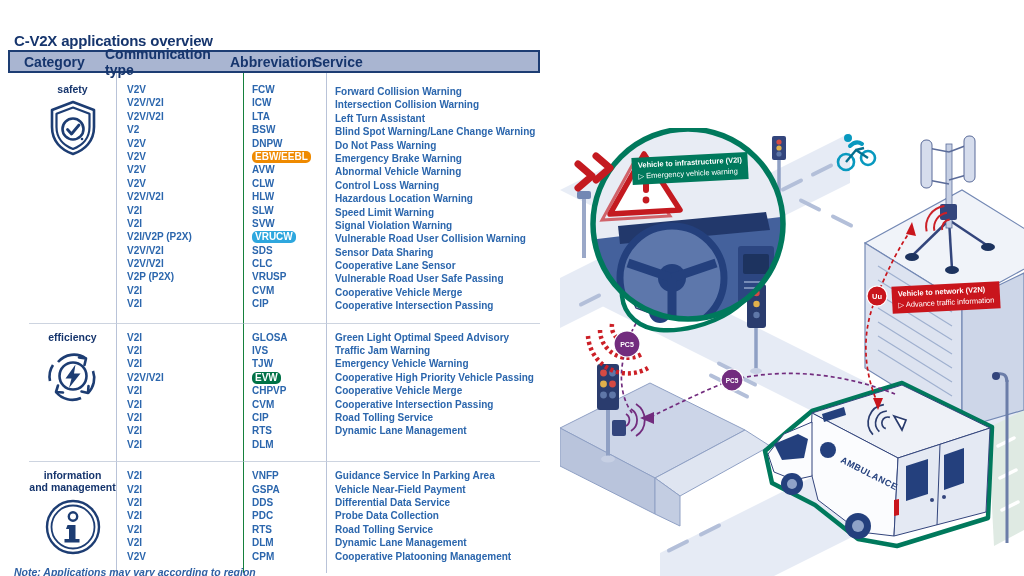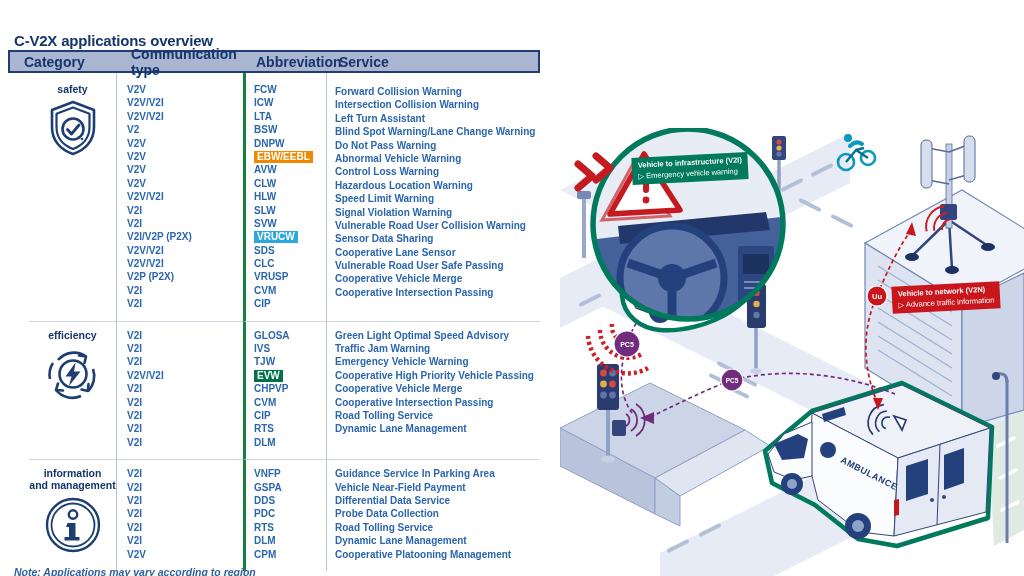--- a/index.html
+++ b/index.html
@@ -15,37 +15,37 @@
     position:absolute;left:14px;top:8px;
     font-size:15px;font-weight:bold;color:#16356d;letter-spacing:-0.2px;margin-top:24px;
   }
   .table-header{
     position:absolute;left:8px;top:50px;width:528px;height:19px;
     background:#a9b5d1;border:2px solid #1d3d73;
     display:flex;align-items:center;
   }
   .table-header .hc{font-size:14px;font-weight:bold;color:#16356d;}
   .hc.c1{width:87px;padding-left:14px;box-sizing:border-box;}
-  .hc.c2{width:127px;padding-left:8px;box-sizing:border-box;margin-left:26px;}
+  .hc.c2{width:127px;padding-left:8px;box-sizing:border-box;}
   .hc.c3{width:83px;padding-left:6px;box-sizing:border-box;}
   .hc.c4{flex:1;padding-left:6px;box-sizing:border-box;}
   #table-body{position:absolute;left:8px;top:73px;width:532px;}
   .section{display:flex;align-items:stretch;}
   .col{box-sizing:border-box;}
   .cat-col{width:87px;padding-top:10px;text-align:center;margin-left:21px;}
   .comm-col{width:127px;padding:10px 0 10px 10px;border-left:1px solid #b9c3d8;}
-  .abbr-col{width:83px;padding:10px 0 10px 8px;border-left:3px solid #15803d;}
+  .abbr-col{width:83px;padding:10px 0 10px 8px;border-left:1px solid #15803d;}
   .svc-col{flex:1;padding:12px 0 10px 8px;border-left:1px solid #b9c3d8;}
   .section.bordered .col{border-top:1px solid #cdd4e0;}
   .section.bordered .comm-col,.section.bordered .abbr-col,.section.bordered .svc-col{padding-top:7px;}
   .section.bordered .cat-col{padding-top:7px;}
   .cell{height:13.4px;line-height:13.4px;font-size:10px;font-weight:bold;color:#2b66ad;white-space:nowrap;}
   .cat-label{font-size:10.5px;line-height:12px;font-weight:bold;color:#16356d;margin-bottom:4px;}
   .cat-icon{margin-top:4px;}
-  .badge{display:inline-block;color:#ffffff;padding:0 3px;border-radius:0;line-height:12px;}
+  .badge{display:inline-block;color:#ffffff;padding:0 3px;border-radius:5px;line-height:12px;}
   .note{
     position:absolute;left:14px;top:566px;font-size:10.5px;font-style:italic;
     color:#2e5fa3;font-weight:bold;
   }
   
   .illustration{position:absolute;left:560px;top:128px;width:464px;height:448px;}
   .callout{
     position:absolute;color:#ffffff;font-size:7.5px;line-height:1.4;
     padding:3px 6px;transform:rotate(-3deg);white-space:nowrap;z-index:6;
   }
@@ -119,20 +119,21 @@
           <div class="cell">VRUSP</div>
           <div class="cell">CVM</div>
           <div class="cell">CIP</div>
         </div>
         <div class="col svc-col">
           <div class="cell">Forward Collision Warning</div>
           <div class="cell">Intersection Collision Warning</div>
           <div class="cell">Left Turn Assistant</div>
           <div class="cell">Blind Spot Warning/Lane Change Warning</div>
           <div class="cell">Do Not Pass Warning</div>
+          <div class="cell">Emergency Brake Warning</div>
           <div class="cell">Abnormal Vehicle Warning</div>
           <div class="cell">Control Loss Warning</div>
           <div class="cell">Hazardous Location Warning</div>
           <div class="cell">Speed Limit Warning</div>
           <div class="cell">Signal Violation Warning</div>
           <div class="cell">Vulnerable Road User Collision Warning</div>
           <div class="cell">Sensor Data Sharing</div>
           <div class="cell">Cooperative Lane Sensor</div>
           <div class="cell">Vulnerable Road User Safe Passing</div>
           <div class="cell">Cooperative Vehicle Merge</div>

